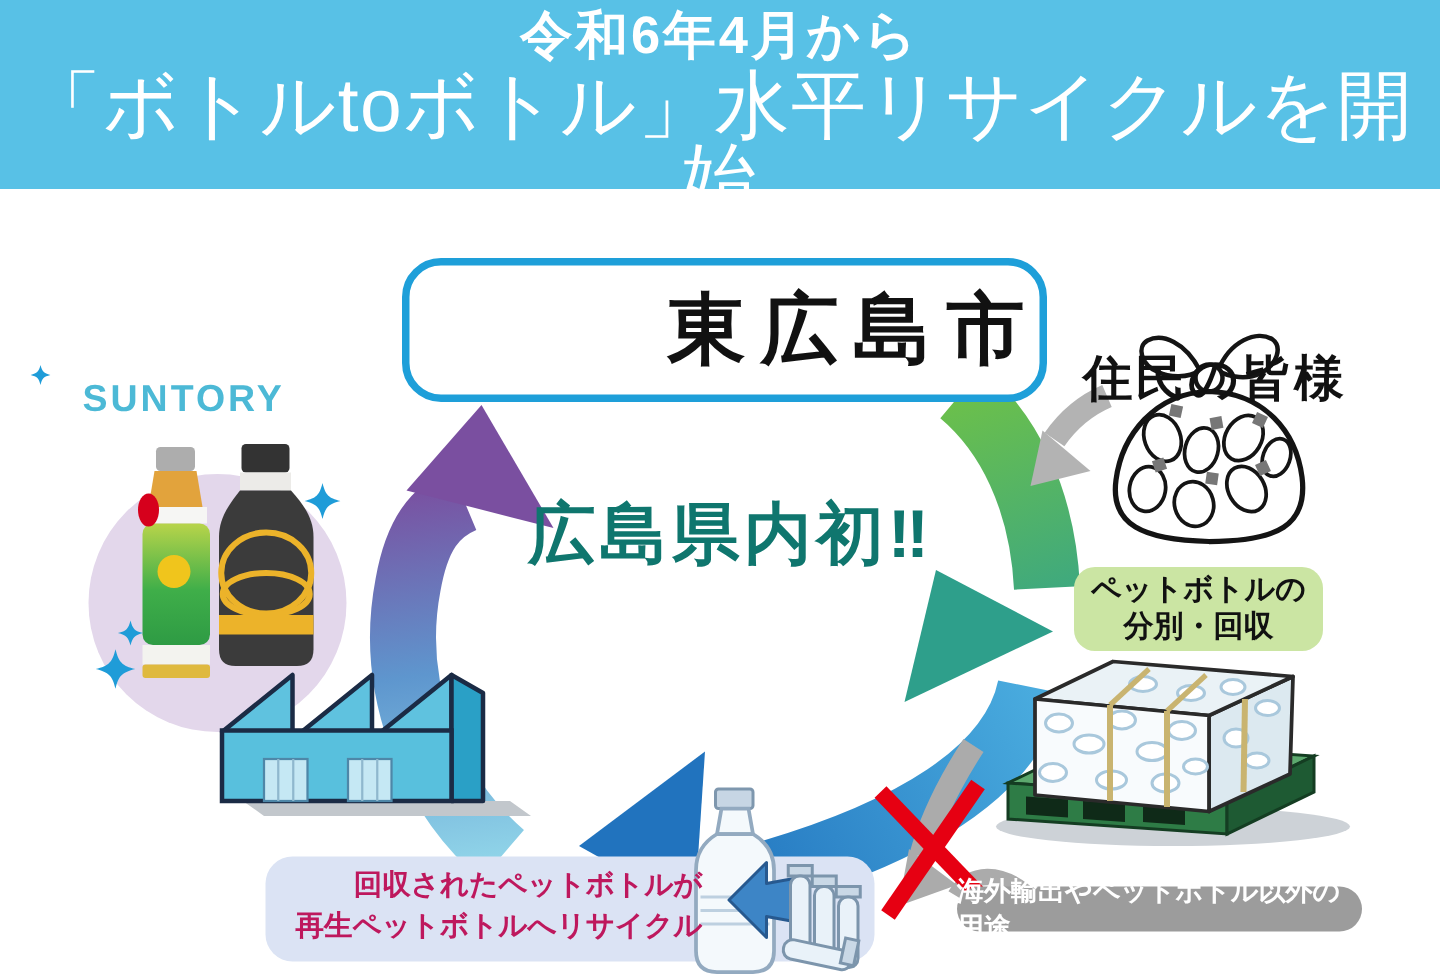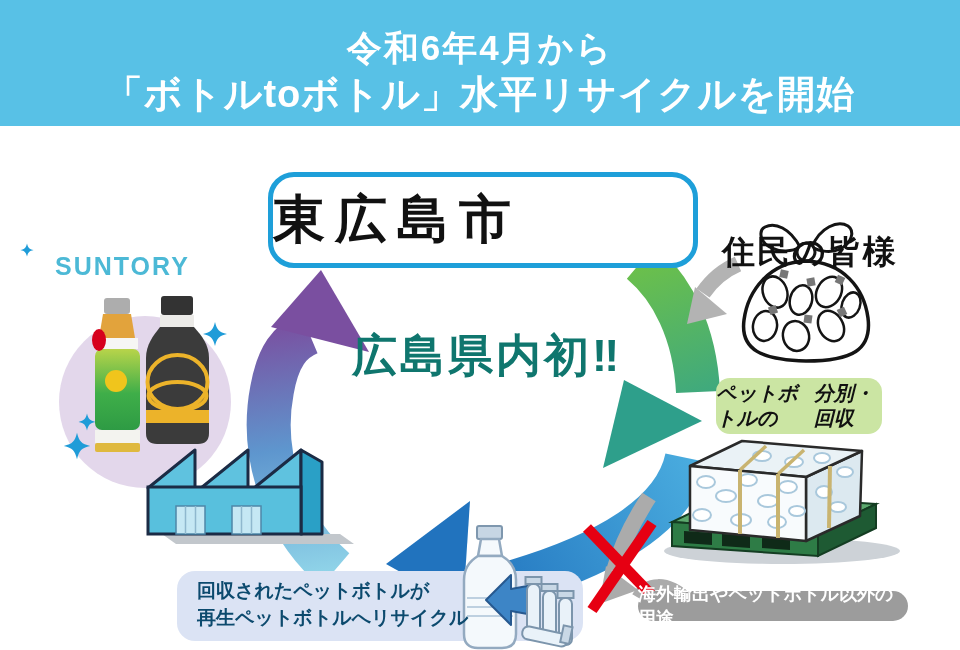--- a/index.html
+++ b/index.html
@@ -5,40 +5,40 @@
   html,body{margin:0;padding:0;}
   body{
     width:960px;height:650px;position:relative;overflow:hidden;
     background:#ffffff;
     font-family:"Liberation Sans","DejaVu Sans",sans-serif;
   }
   .banner{
     position:absolute;left:0;top:0;width:960px;height:126px;
     background:#58C1E6;color:#fff;text-align:center;
   }
-  .banner .l1{padding-top:26px;font-size:35px;font-weight:900;line-height:44px;letter-spacing:2px;}
-  .banner .l2{font-size:38px;font-weight:700;line-height:48px;letter-spacing:1px;}
+  .banner .l1{padding-top:2px;font-size:35px;font-weight:900;line-height:44px;letter-spacing:2px;}
+  .banner .l2{font-size:50px;font-weight:400;line-height:48px;letter-spacing:1px;}
   #art{position:absolute;left:0;top:0;}
   .overlay{position:absolute;}
   .city-box{
     left:268px;top:172px;width:430px;height:96px;background:#ffffff;
     border:5px solid #1E9FD9;border-radius:26px;box-sizing:border-box;
-    display:flex;align-items:center;justify-content:flex-start;
+    display:flex;align-items:center;justify-content:flex-end;
     font-size:52px;font-weight:900;color:#111;letter-spacing:10px;
   }
   .residents{left:722px;top:186px;font-size:33px;font-weight:bold;color:#111;letter-spacing:2px;margin-top:44px;}
   .suntory{left:55px;top:252px;font-size:25px;font-weight:800;color:#4CB9D6;letter-spacing:2px;}
   .first-pref{left:352px;top:326px;font-size:45px;font-weight:900;color:#0f766e;letter-spacing:3px;}
   .collection-box{
     left:716px;top:378px;width:166px;height:56px;background:#CBE5A3;border-radius:14px;
-    display:flex;flex-direction:row;align-items:center;justify-content:center;
-    font-size:20px;font-weight:bold;color:#111;line-height:25px;font-style:italic;
+    display:flex;flex-direction:column;align-items:center;justify-content:center;
+    font-size:20px;font-weight:bold;color:#111;line-height:25px;
   }
   .recycle-text{
-    left:197px;top:577px;font-size:19px;font-weight:bold;color:#0c4a6e;line-height:27px;
+    left:197px;top:577px;font-size:19px;font-weight:bold;color:#be185d;line-height:27px;text-align:right;
   }
   .export-pill{
     left:638px;top:591px;width:270px;height:30px;background:#9C9C9C;border-radius:21px;
     display:flex;align-items:center;justify-content:center;
     color:#ffffff;font-size:18px;font-weight:bold;
   }
 </style>
 </head>
 <body>
 

